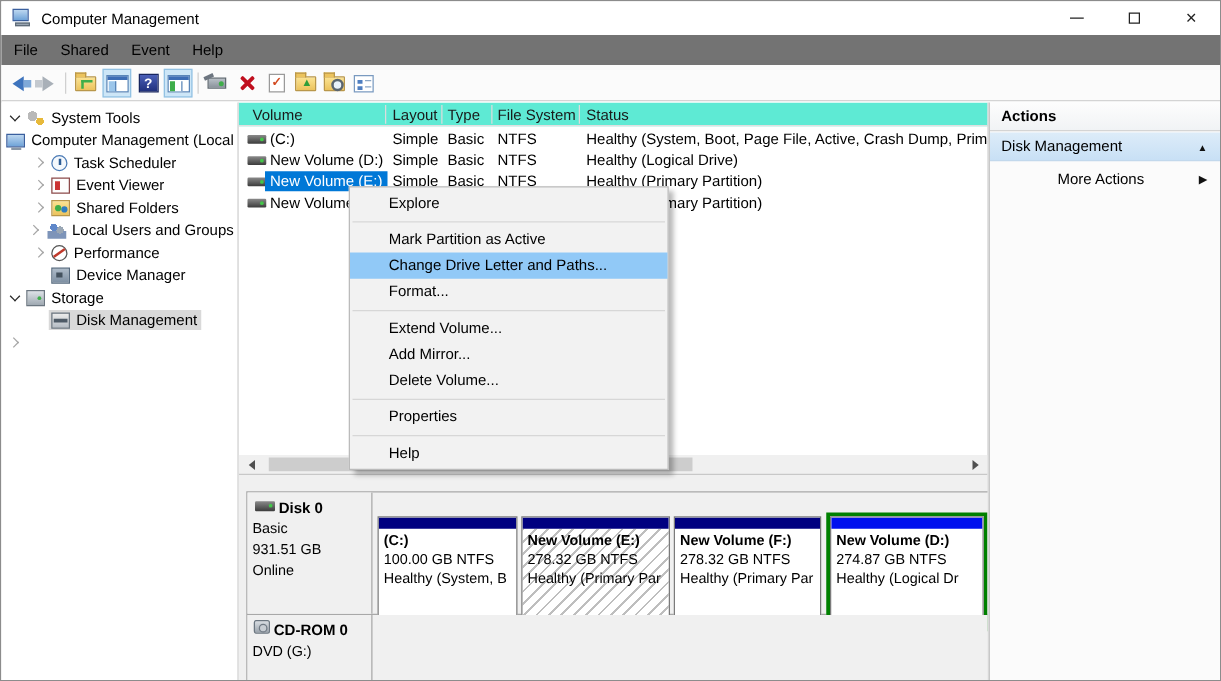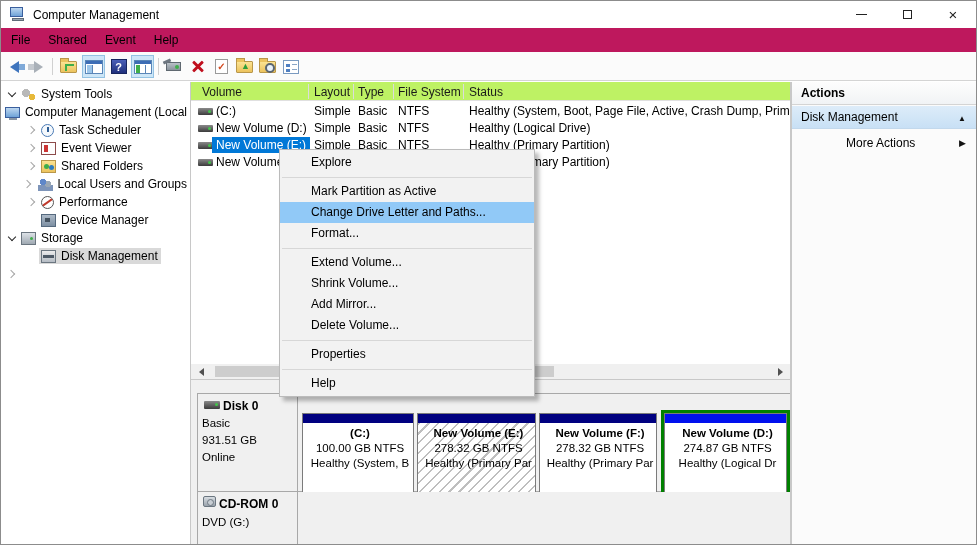--- a/index.html
+++ b/index.html
@@ -13,21 +13,21 @@
   .app-icon .scr { position:absolute; left:0; top:0; width:13px; height:10px; background:linear-gradient(#bdd7f0,#6fa3d8); border:1px solid #3a5f9e; }
   .app-icon .base { position:absolute; left:2px; top:11px; width:12px; height:3px; background:#9aa6b3; border:1px solid #5f6c79; }
   .title-text { position:absolute; left:32px; top:7px; font-size:12px; }
   .win-controls { position:absolute; right:0; top:0; height:27px; display:flex; }
   .wc-btn { width:46px; height:27px; display:flex; align-items:center; justify-content:center; }
   .glyph-min { width:11px; border-top:1px solid #222; }
   .glyph-max { width:9px; height:9px; border:1px solid #222; }
   .glyph-close { font-size:15px; color:#222; line-height:1; }
 
   
-  .menubar { position:absolute; left:0; top:27px; right:0; height:24px; background:#be185d; display:flex; align-items:center; padding-left:1px; }
+  .menubar { position:absolute; left:0; top:27px; right:0; height:24px; background:#737373; display:flex; align-items:center; padding-left:1px; }
   .menu-item { padding:3px 9px; }
 
   
   .toolbar { position:absolute; left:0; top:51px; right:0; height:29px; background:#fbfbfb; border-bottom:1px solid #d4d4d4; }
   .tbi { position:absolute; top:3px; width:23px; height:23px; display:flex; align-items:center; justify-content:center; }
   .tbi.toggled { background:#cde6f7; border:1px solid #93c2e3; }
   .tb-sep { position:absolute; top:6px; width:1px; height:17px; background:#d0d0d0; }
   .i-arrow-back { width:0; height:0; border-top:6px solid transparent; border-bottom:6px solid transparent; border-right:9px solid #3e74bd; position:relative; }
   .i-arrow-back::after { content:""; position:absolute; left:9px; top:-3px; width:6px; height:6px; background:#7fa9d8; }
   .i-arrow-fwd { width:0; height:0; border-top:6px solid transparent; border-bottom:6px solid transparent; border-left:9px solid #a9b0b8; position:relative; }
@@ -79,39 +79,39 @@
   .ic-device::after { content:""; position:absolute; left:3px; top:3px; width:5px; height:4px; background:#44525f; }
   .ic-storage { background:linear-gradient(#dde2e7,#9fa9b2); border:1px solid #6b7680; }
   .ic-storage::after { content:""; position:absolute; right:2px; top:4px; width:3px; height:3px; background:#3fae4a; border-radius:50%; }
   .ic-diskmgmt { background:linear-gradient(#ececec,#b5bcc4); border:1px solid #6b7680; }
   .ic-diskmgmt::after { content:""; position:absolute; left:1px; top:4px; right:1px; height:3px; background:#4e5a66; }
   .ic-services { background:linear-gradient(#d9dee3,#a8b2bb); border:1px solid #6b7680; }
   .ic-services::after { content:""; position:absolute; right:1px; bottom:-1px; width:6px; height:6px; background:#e7b93a; border-radius:50%; }
 
   
   .mid-panel { position:absolute; left:190px; top:81px; width:600px; bottom:0; background:#fff; border-right:1px solid #c8c8c8; overflow:hidden; }
-  .lv-header { position:absolute; left:0; top:0; width:100%; height:19px; background:#bef264; border-bottom:1px solid #e0e0e0; }
+  .lv-header { position:absolute; left:0; top:0; width:100%; height:19px; background:#5eead4; border-bottom:1px solid #e0e0e0; }
   .hcell { position:absolute; top:3px; color:#1a1a1a; white-space:nowrap; }
   .hsep { position:absolute; top:2px; width:1px; height:15px; background:#dcdcdc; }
   .vrow { position:absolute; left:0; width:100%; height:17px; }
   .vc { position:absolute; top:1px; white-space:nowrap; }
   .vol-ic { position:absolute; left:7px; top:5px; width:15px; height:7px; background:linear-gradient(#8a8a8a,#3b3b3b); border-radius:1px; }
   .vol-ic::after { content:""; position:absolute; right:2px; top:2px; width:3px; height:3px; background:#43c64a; border-radius:50%; }
   .vrow .sel-cell { background:#0078d7; color:#fff; padding:1px 4px; top:0; }
 
   
   .hscroll { position:absolute; left:0; top:282px; width:100%; height:15px; background:#f0f0f0; }
   .hs-arrow { position:absolute; top:0; width:16px; height:15px; display:flex; align-items:center; justify-content:center; }
   .tri-l { width:0; height:0; border-top:4px solid transparent; border-bottom:4px solid transparent; border-right:5px solid #505050; }
   .tri-r { width:0; height:0; border-top:4px solid transparent; border-bottom:4px solid transparent; border-left:5px solid #505050; }
   .hs-thumb { position:absolute; left:24px; top:2px; width:339px; height:11px; background:#cdcdcd; }
 
   
   .disk-view { position:absolute; left:0; top:297px; width:100%; bottom:0; background:#f0f0f0; border-top:1px solid #c8c8c8; }
-  .disk-row { position:absolute; left:6px; width:608px; border:1px solid #a8a8a8; background:#f0f0f0;text-align:center; }
+  .disk-row { position:absolute; left:6px; width:608px; border:1px solid #a8a8a8; background:#f0f0f0; }
   .dr1 { top:13px; height:99px; }
   .dr2 { top:112px; height:56px; border-top:none; }
   .disk-label { position:absolute; left:0; top:0; width:100px; height:100%; border-right:1px solid #a8a8a8; background:#f0f0f0; }
   .dl-title { position:absolute; font-weight:bold; font-size:12px; white-space:nowrap; }
   .dl-line { position:absolute; font-size:11.5px; white-space:nowrap; }
   .disk-ic { position:absolute; width:16px; height:8px; background:linear-gradient(#8a8a8a,#3b3b3b); border-radius:1px; }
   .disk-ic::after { content:""; position:absolute; right:2px; top:2px; width:3px; height:3px; background:#43c64a; border-radius:50%; }
   .cd-ic { position:absolute; width:13px; height:11px; background:linear-gradient(#d8dde2,#9aa3ac); border:1px solid #6b7680; border-radius:2px; }
   .cd-ic::after { content:""; position:absolute; left:3px; top:2px; width:5px; height:5px; border:1px solid #707a84; border-radius:50%; background:#c7cdd3; }
   .tile { position:absolute; top:19px; height:89px; background:#fff; border:1px solid #7b7b7b; overflow:hidden; }
@@ -439,21 +439,20 @@
   </div>
 
   <div class="ctx-menu">
     <div class="cm-item">Explore</div>
     <div class="cm-sep"></div>
     <div class="cm-item">Mark Partition as Active</div>
     <div class="cm-item hl">Change Drive Letter and Paths...</div>
     <div class="cm-item">Format...</div>
     <div class="cm-sep"></div>
     <div class="cm-item disabled">Extend Volume...</div>
-    <div class="cm-item">Shrink Volume...</div>
     <div class="cm-item disabled">Add Mirror...</div>
     <div class="cm-item">Delete Volume...</div>
     <div class="cm-sep"></div>
     <div class="cm-item">Properties</div>
     <div class="cm-sep"></div>
     <div class="cm-item">Help</div>
   </div>
 
 </div>
 

